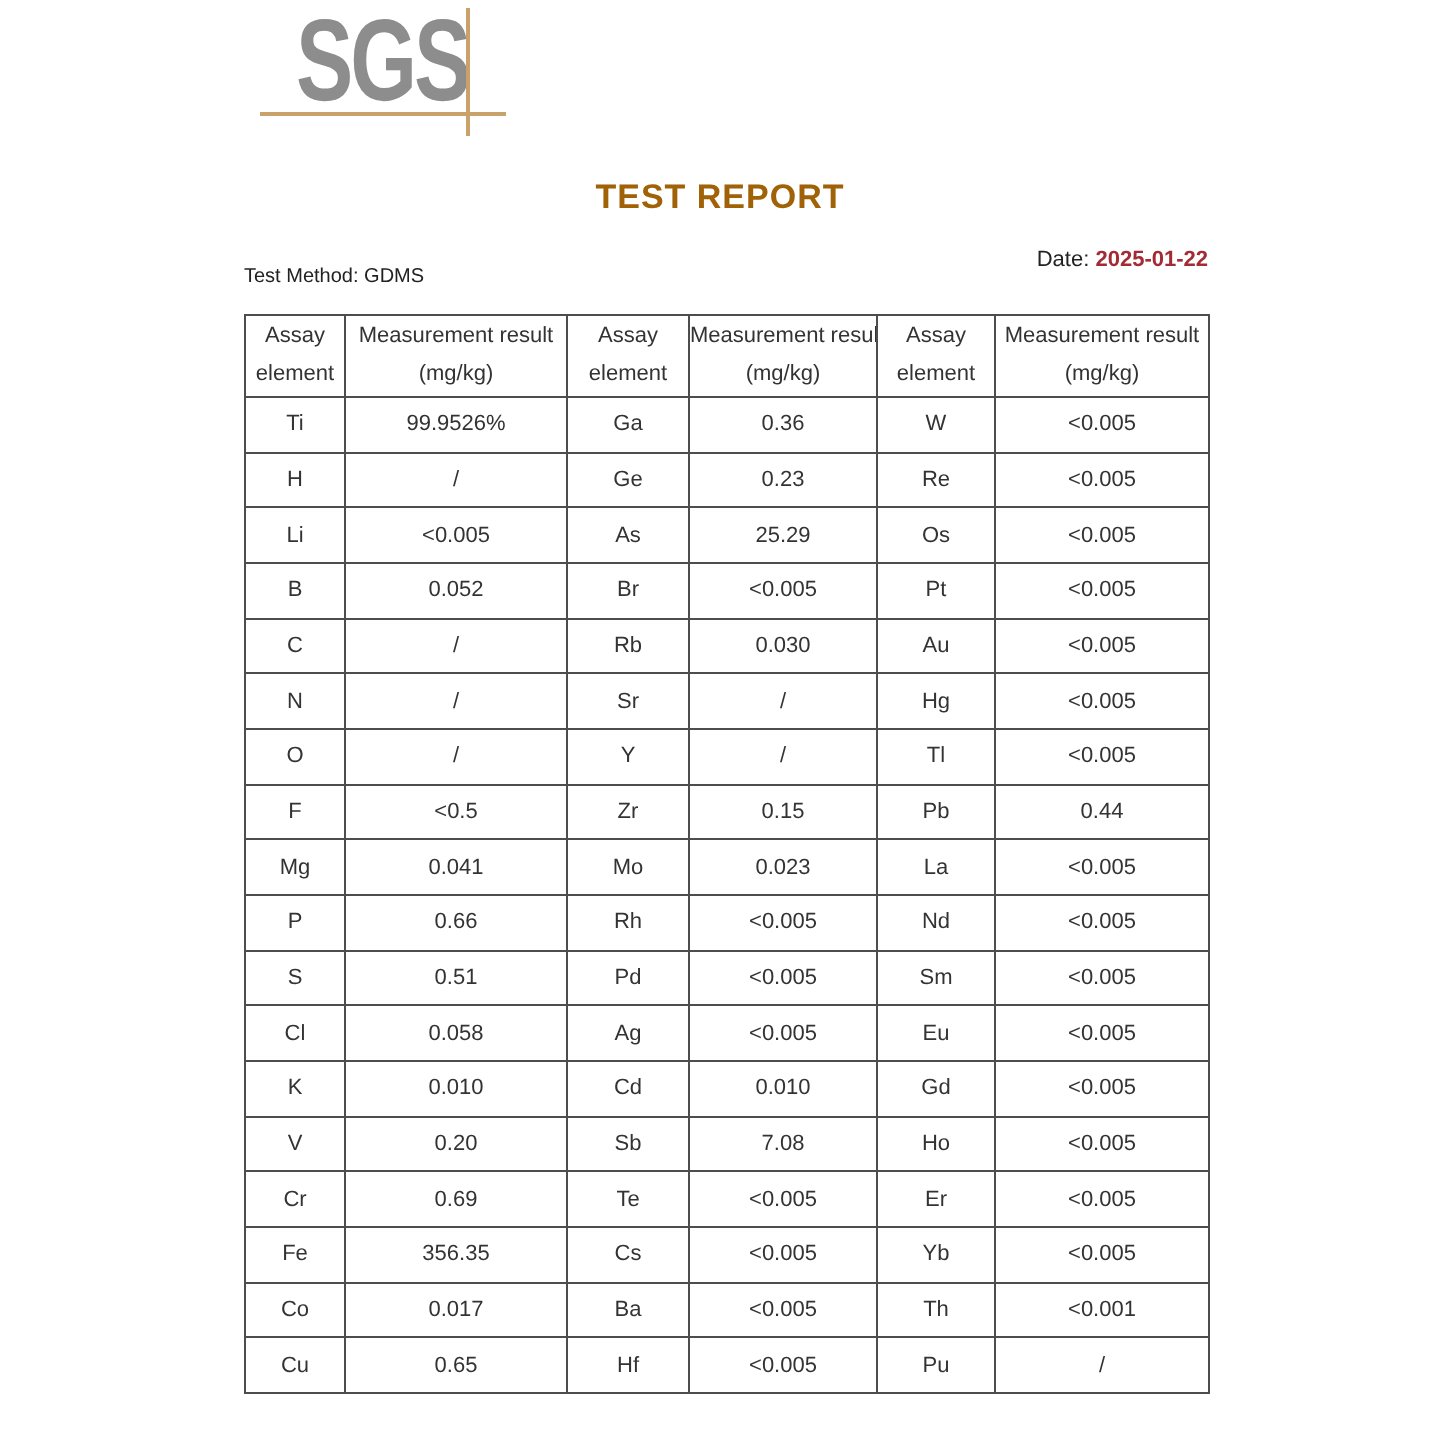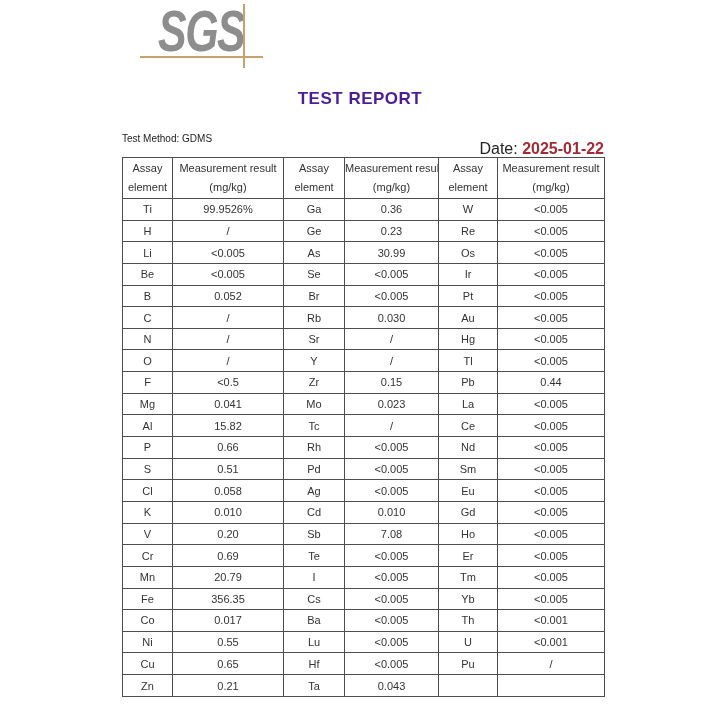--- a/index.html
+++ b/index.html
@@ -1,39 +1,39 @@
 <!DOCTYPE html>
 <html><head>
 <meta charset="utf-8">
 <style>
   * { margin:0; padding:0; box-sizing:border-box; }
   html,body { background:#ffffff; }
   body { width:720px; height:720px; font-family:"Liberation Sans", sans-serif; }
   .page { position:relative; width:720px; height:720px; background:#ffffff; overflow:hidden; }
 
   
-  .logo { position:absolute; left:10px; top:0; width:300px; height:80px;font-style:italic; }
+  .logo { position:absolute; left:0; top:0; width:300px; height:80px; }
   .logo-text {
     position:absolute; left:148px; top:2px;
     font-size:58px; font-weight:bold; line-height:1; letter-spacing:-2px;
     color:#8d8d8d;
     transform:scaleX(0.74); transform-origin:left top;
   }
   .logo-hline { position:absolute; left:130px; top:56px; width:123px; height:2px; background:#c9a26b; }
   .logo-vline { position:absolute; left:233px; top:4px; width:2px; height:64px; background:#c9a26b; }
 
   
   .title {
     position:absolute; top:89px; left:0; width:720px; text-align:center;
-    font-size:17px; font-weight:bold; letter-spacing:0.5px; color:#4c1d95;
+    font-size:17px; font-weight:bold; letter-spacing:0.5px; color:#a16207;
   }
 
   
   .test-method { position:absolute; left:122px; top:133px; font-size:10px; color:#222222; }
-  .date-line   { position:absolute; right:116px; top:140px; font-size:16px; color:#222222;margin-left:19px; }
+  .date-line   { position:absolute; right:116px; top:124px; font-size:11px; color:#222222;margin-left:19px; }
   .date-value  { color:#a22b35; font-weight:bold; }
 
   
   table.results {
     position:absolute; left:122px; top:157px; width:482px; height:540px;
     border-collapse:collapse; table-layout:fixed;
     font-size:11px; color:#333333;
   }
   table.results th, table.results td {
     border:1px solid #4d4d4d; text-align:center; vertical-align:middle;
@@ -116,30 +116,22 @@
           <td>/</td>
           <td>Ge</td>
           <td>0.23</td>
           <td>Re</td>
           <td>&lt;0.005</td>
         </tr>
         <tr>
           <td>Li</td>
           <td>&lt;0.005</td>
           <td>As</td>
-          <td>30.99</td>
+          <td>25.29</td>
           <td>Os</td>
-          <td>&lt;0.005</td>
-        </tr>
-        <tr>
-          <td>Be</td>
-          <td>&lt;0.005</td>
-          <td>Se</td>
-          <td>&lt;0.005</td>
-          <td>Ir</td>
           <td>&lt;0.005</td>
         </tr>
         <tr>
           <td>B</td>
           <td>0.052</td>
           <td>Br</td>
           <td>&lt;0.005</td>
           <td>Pt</td>
           <td>&lt;0.005</td>
         </tr>
@@ -177,28 +169,20 @@
         </tr>
         <tr>
           <td>Mg</td>
           <td>0.041</td>
           <td>Mo</td>
           <td>0.023</td>
           <td>La</td>
           <td>&lt;0.005</td>
         </tr>
         <tr>
-          <td>Al</td>
-          <td>15.82</td>
-          <td>Tc</td>
-          <td>/</td>
-          <td>Ce</td>
-          <td>&lt;0.005</td>
-        </tr>
-        <tr>
           <td>P</td>
           <td>0.66</td>
           <td>Rh</td>
           <td>&lt;0.005</td>
           <td>Nd</td>
           <td>&lt;0.005</td>
         </tr>
         <tr>
           <td>S</td>
           <td>0.51</td>
@@ -233,63 +217,39 @@
         </tr>
         <tr>
           <td>Cr</td>
           <td>0.69</td>
           <td>Te</td>
           <td>&lt;0.005</td>
           <td>Er</td>
           <td>&lt;0.005</td>
         </tr>
         <tr>
-          <td>Mn</td>
-          <td>20.79</td>
-          <td>I</td>
-          <td>&lt;0.005</td>
-          <td>Tm</td>
-          <td>&lt;0.005</td>
-        </tr>
-        <tr>
           <td>Fe</td>
           <td>356.35</td>
           <td>Cs</td>
           <td>&lt;0.005</td>
           <td>Yb</td>
           <td>&lt;0.005</td>
         </tr>
         <tr>
           <td>Co</td>
           <td>0.017</td>
           <td>Ba</td>
           <td>&lt;0.005</td>
           <td>Th</td>
           <td>&lt;0.001</td>
         </tr>
         <tr>
-          <td>Ni</td>
-          <td>0.55</td>
-          <td>Lu</td>
-          <td>&lt;0.005</td>
-          <td>U</td>
-          <td>&lt;0.001</td>
-        </tr>
-        <tr>
           <td>Cu</td>
           <td>0.65</td>
           <td>Hf</td>
           <td>&lt;0.005</td>
           <td>Pu</td>
           <td>/</td>
         </tr>
-        <tr>
-          <td>Zn</td>
-          <td>0.21</td>
-          <td>Ta</td>
-          <td>0.043</td>
-          <td></td>
-          <td></td>
-        </tr>
       </tbody>
   </table>
 
 </div>
 
 </body></html>

